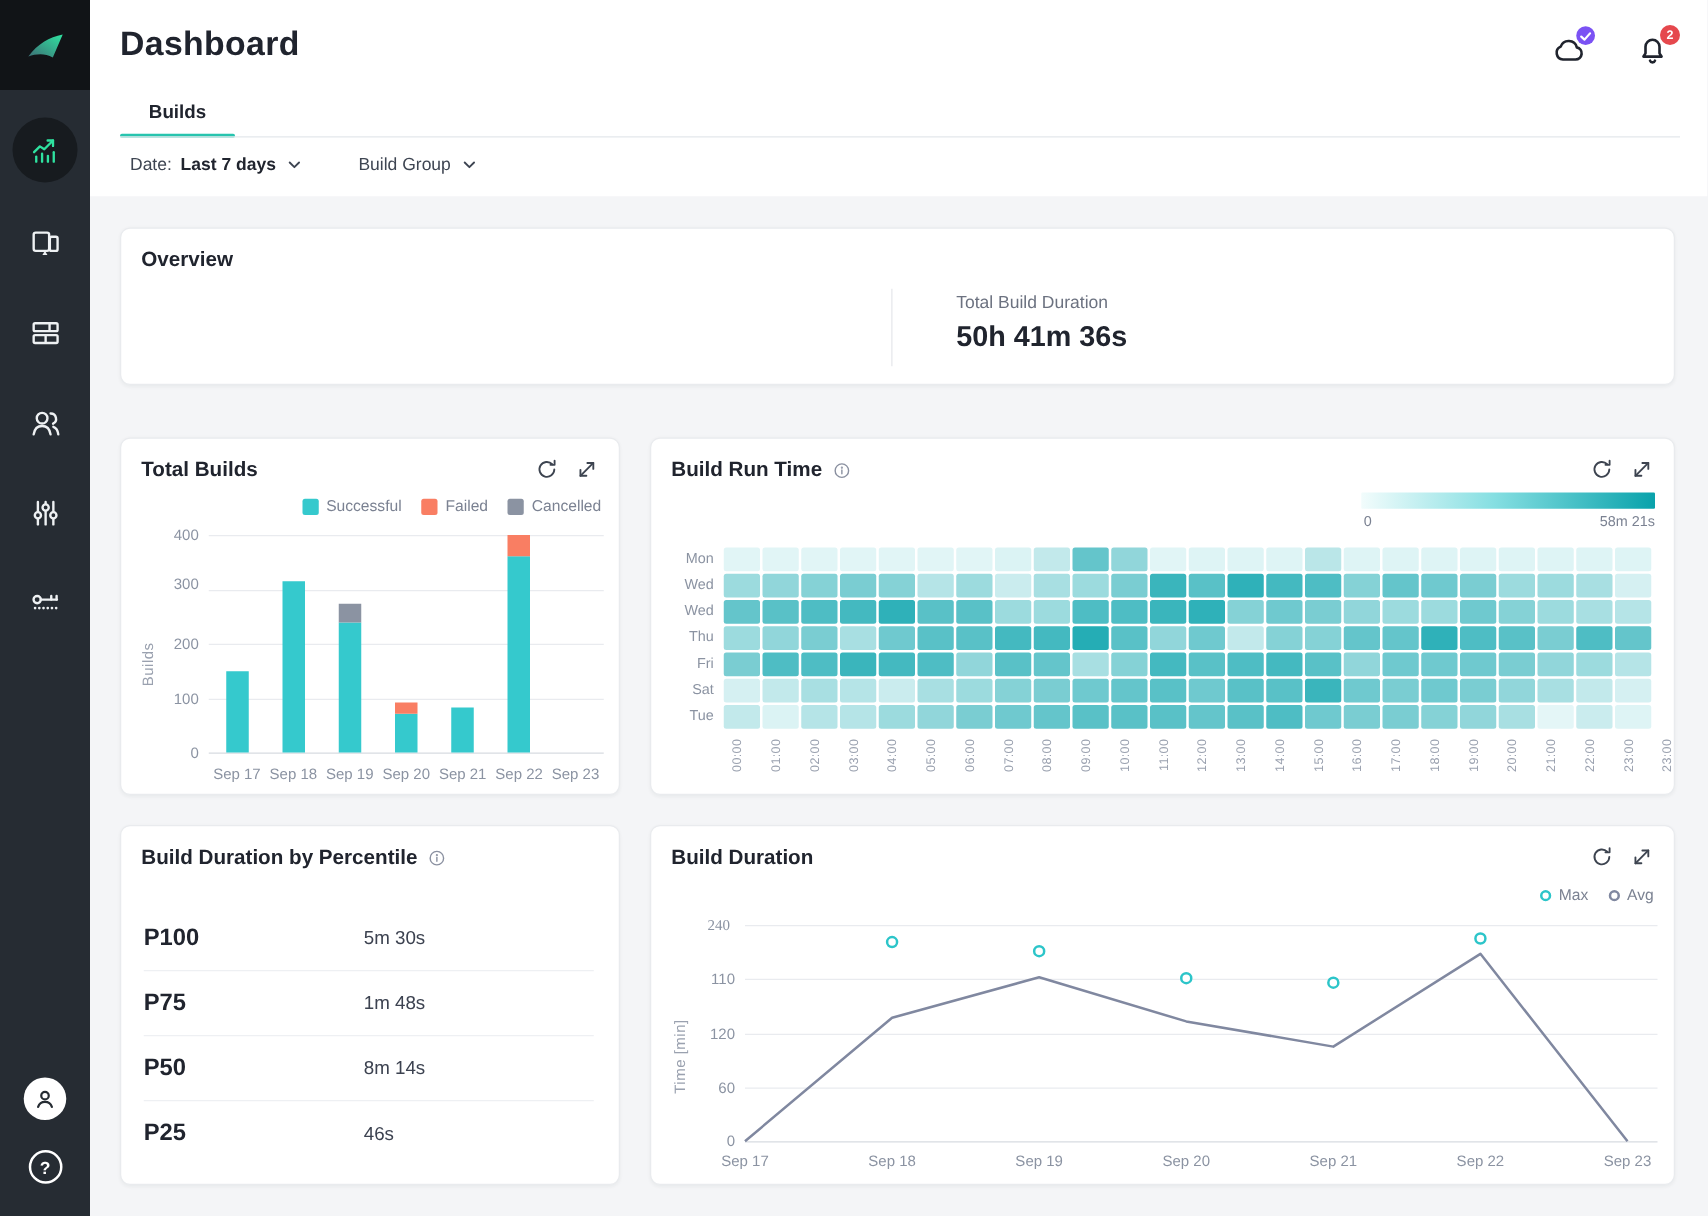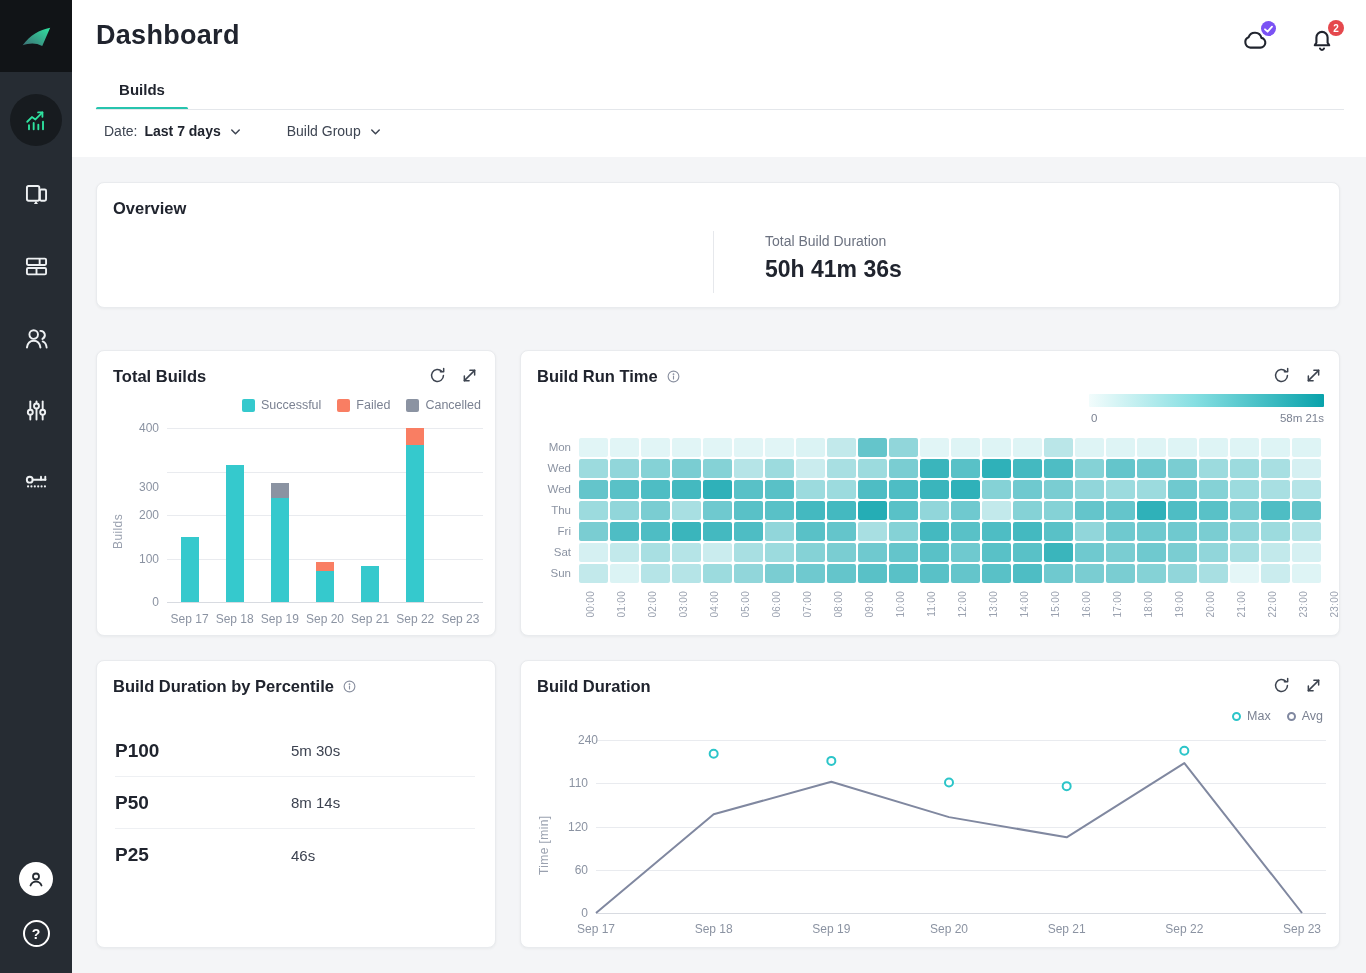--- a/index.html
+++ b/index.html
@@ -298,21 +298,21 @@
     </div>
   <div class="axis-label" style="left:14px; top:118px; height:80px;">Builds</div>
   <div class="plot" id="tb-plot" style="left:0; top:0; width:400px; height:286px;">
       <div class="gridline zero" style="left: 70px; top: 251px; width: 316px;"></div>
       <div class="ytick" style="left: 20px; top: 244px; width: 42px;">0</div>
       <div class="gridline" style="left: 70px; top: 207.5px; width: 316px;"></div>
       <div class="ytick" style="left: 20px; top: 200.5px; width: 42px;">100</div>
       <div class="gridline" style="left: 70px; top: 164px; width: 316px;"></div>
       <div class="ytick" style="left: 20px; top: 157px; width: 42px;">200</div>
       <div class="gridline" style="left: 70px; top: 120.5px; width: 316px;"></div>
-      <div class="ytick" style="left: 20px; top: 129px; width: 42px;">300</div>
+      <div class="ytick" style="left: 20px; top: 109px; width: 42px;">300</div>
       <div class="gridline" style="left: 70px; top: 77px; width: 316px;"></div>
       <div class="ytick" style="left: 20px; top: 70px; width: 42px;">400</div>
       <div class="bar-seg" style="left: 83.5714px; top: 185.75px; height: 65.25px; background: rgb(53, 201, 205);"></div>
       <div class="xtick" style="left: 68.5714px; top: 261px; width: 48px;">Sep 17</div>
       <div class="bar-seg" style="left: 128.714px; top: 113.975px; height: 137.025px; background: rgb(53, 201, 205);"></div>
       <div class="xtick" style="left: 113.714px; top: 261px; width: 48px;">Sep 18</div>
       <div class="bar-seg" style="left: 173.857px; top: 146.6px; height: 104.4px; background: rgb(53, 201, 205);"></div>
       <div class="bar-seg" style="left: 173.857px; top: 132.245px; height: 14.355px; background: rgb(139, 147, 162);"></div>
       <div class="xtick" style="left: 158.857px; top: 261px; width: 48px;">Sep 19</div>
       <div class="bar-seg" style="left: 219px; top: 220.115px; height: 30.885px; background: rgb(53, 201, 205);"></div>
@@ -356,21 +356,21 @@
   <div class="grad-bar"></div>
   <div class="grad-min">0</div>
   <div class="grad-max">58m 21s</div>
   <div class="hm-days" id="hm-days">
       <div class="hm-day">Mon</div>
       <div class="hm-day">Wed</div>
       <div class="hm-day">Wed</div>
       <div class="hm-day">Thu</div>
       <div class="hm-day">Fri</div>
       <div class="hm-day">Sat</div>
-      <div class="hm-day">Sun</div>
+      <div class="hm-day">Tue</div>
     </div>
   <div class="hm-grid" id="hm-grid">
       <div class="hm-cell" style="background: rgb(225, 245, 246);"></div>
       <div class="hm-cell" style="background: rgb(225, 245, 246);"></div>
       <div class="hm-cell" style="background: rgb(225, 245, 246);"></div>
       <div class="hm-cell" style="background: rgb(225, 245, 246);"></div>
       <div class="hm-cell" style="background: rgb(225, 245, 246);"></div>
       <div class="hm-cell" style="background: rgb(225, 245, 246);"></div>
       <div class="hm-cell" style="background: rgb(225, 245, 246);"></div>
       <div class="hm-cell" style="background: rgb(219, 243, 244);"></div>
@@ -574,20 +574,24 @@
           <circle cx="12" cy="8.2" r="0.5" fill="currentColor"></circle>
       </svg>
     </span>
   </div>
   <div class="pct-rows" id="pct-rows">
       <div class="pct-row">
         <div class="pct-label">P100</div>
         <div class="pct-value">5m 30s</div>
       </div>
       <div class="pct-row">
+        <div class="pct-label">P75</div>
+        <div class="pct-value">1m 48s</div>
+      </div>
+      <div class="pct-row">
         <div class="pct-label">P50</div>
         <div class="pct-value">8m 14s</div>
       </div>
       <div class="pct-row">
         <div class="pct-label">P25</div>
         <div class="pct-value">46s</div>
       </div>
     </div>
 </section>
 
@@ -622,21 +626,21 @@
   <div class="plot" id="bd-plot" style="left:0; top:0; width:820px; height:288px;">
       <div class="gridline zero" style="left: 75px; top: 252px; width: 730px;"></div>
       <div class="ytick" style="left: 27px; top: 245px; width: 40px;">0</div>
       <div class="gridline" style="left: 75px; top: 208.75px; width: 730px;"></div>
       <div class="ytick" style="left: 27px; top: 201.75px; width: 40px;">60</div>
       <div class="gridline" style="left: 75px; top: 165.5px; width: 730px;"></div>
       <div class="ytick" style="left: 27px; top: 158.5px; width: 40px;">120</div>
       <div class="gridline" style="left: 75px; top: 122.25px; width: 730px;"></div>
       <div class="ytick" style="left: 27px; top: 115.25px; width: 40px;">110</div>
       <div class="gridline" style="left: 75px; top: 79px; width: 730px;"></div>
-      <div class="ytick" style="left: 37px; top: 72px; width: 40px;">240</div>
+      <div class="ytick" style="left: 23px; top: 72px; width: 40px; font-family: Liberation Serif, serif;">240</div>
       <div class="xtick" style="left: 45px; top: 261px; width: 60px;">Sep 17</div>
       <div class="xtick" style="left: 162.667px; top: 261px; width: 60px;">Sep 18</div>
       <div class="xtick" style="left: 280.333px; top: 261px; width: 60px;">Sep 19</div>
       <div class="xtick" style="left: 398px; top: 261px; width: 60px;">Sep 20</div>
       <div class="xtick" style="left: 515.667px; top: 261px; width: 60px;">Sep 21</div>
       <div class="xtick" style="left: 633.333px; top: 261px; width: 60px;">Sep 22</div>
       <div class="xtick" style="left: 751px; top: 261px; width: 60px;">Sep 23</div>
       <svg width="706" height="173" viewBox="0 0 706 173" style="position: absolute; left: 75px; top: 79px; overflow: visible;">
         <polyline points="0,173 117.66666666666667,74.24583333333334 235.33333333333334,41.80833333333334 353,77.12916666666666 470.6666666666667,97.3125 588.3333333333334,23.066666666666663 706,173" fill="none" stroke="#8088a0" stroke-width="2" stroke-linejoin="round"></polyline>
         <circle cx="117.66666666666667" cy="13.695833333333354" r="4" fill="#fff" stroke="#2cc5c9" stroke-width="2"></circle>

